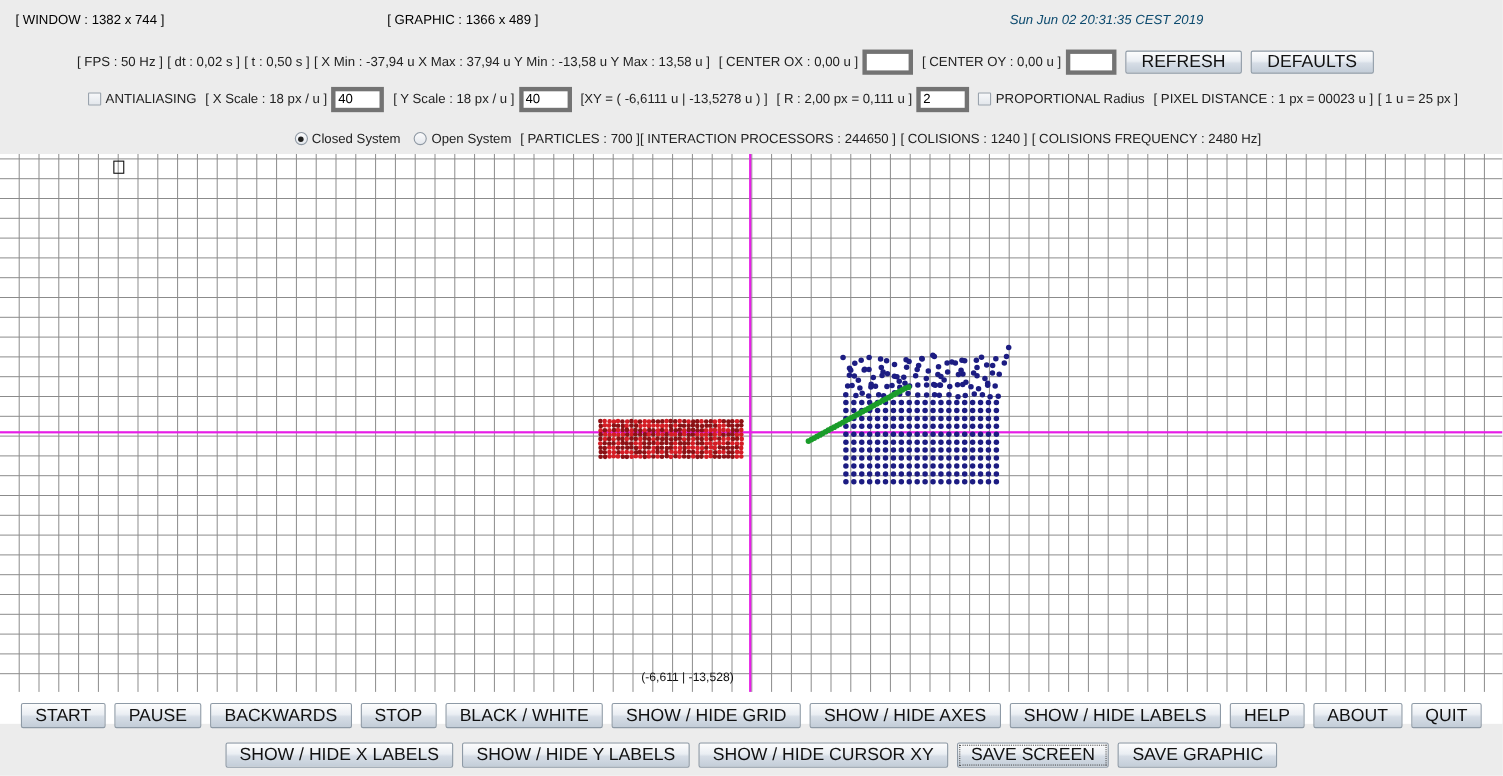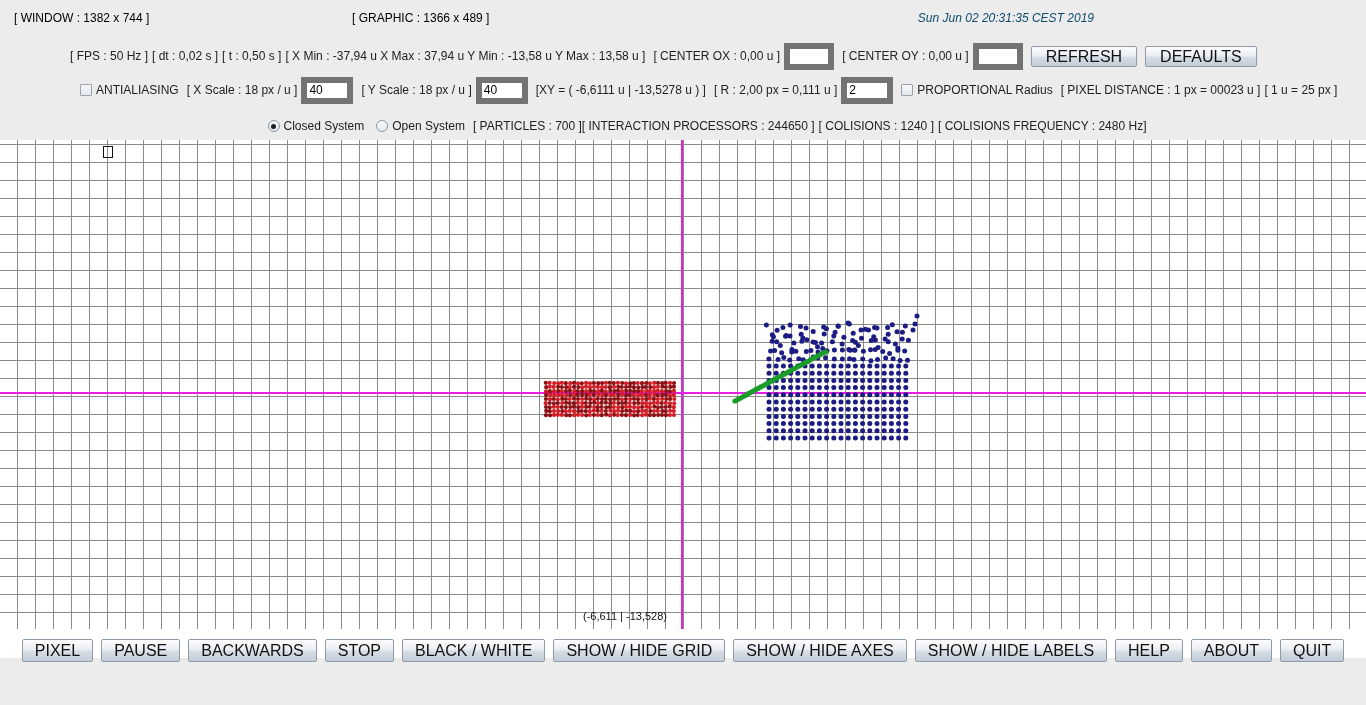--- a/index.html
+++ b/index.html
@@ -52,21 +52,21 @@
     right: 14px; top: 11px;
     font-size: 12px;
     color: #0c4a6e;
     font-style: italic;
   }
   .winsize { position: absolute; left: 14px; top: 11px; font-size: 12px; }
   .gfxsize { position: absolute; left: 352px; top: 11px; font-size: 12px; }
 
   
   .tf {
-    border: 6px solid #737373;
+    border: 4px solid #737373;
     background: #ffffff;
     height: 15px;
     font-size: 12px;
     font-family: "Liberation Sans", sans-serif;
     padding: 0 2px;
     color: #000;
     box-sizing: content-box;
     outline: none;
   }
   .tf-blank { width: 34px; }
@@ -927,26 +927,33 @@
         <circle cx="817.8" cy="215.8" r="2.6" fill="#1a9c2a"></circle>
         <circle cx="820.4" cy="214.4" r="2.6" fill="#1a9c2a"></circle>
         <circle cx="823.0" cy="213.0" r="2.6" fill="#1a9c2a"></circle>
         <circle cx="826.0" cy="212.0" r="2.6" fill="#1a9c2a"></circle>
       </svg>
     <div class="cursor-marker" id="cursorMarker" style="left: 103px; top: 6px;"></div>
     <div class="cursor-xy" id="cursorXY" style="left: 583px; top: 470px;">(-6,611 | -13,528)</div>
   </div>
 
   <div class="btnbar btnbar1" id="btnbar1">
-      <button class="btn">PIXEL</button>
+      <button class="btn">START</button>
       <button class="btn">PAUSE</button>
       <button class="btn">BACKWARDS</button>
       <button class="btn">STOP</button>
       <button class="btn">BLACK / WHITE</button>
       <button class="btn">SHOW / HIDE GRID</button>
       <button class="btn">SHOW / HIDE AXES</button>
       <button class="btn">SHOW / HIDE LABELS</button>
       <button class="btn">HELP</button>
       <button class="btn">ABOUT</button>
       <button class="btn">QUIT</button>
     </div>
+  <div class="btnbar btnbar2" id="btnbar2">
+      <button class="btn">SHOW / HIDE X LABELS</button>
+      <button class="btn">SHOW / HIDE Y LABELS</button>
+      <button class="btn">SHOW / HIDE CURSOR XY</button>
+      <button class="btn focused">SAVE SCREEN</button>
+      <button class="btn">SAVE GRAPHIC</button>
+    </div>
 
 </div>
 
 </body></html>

